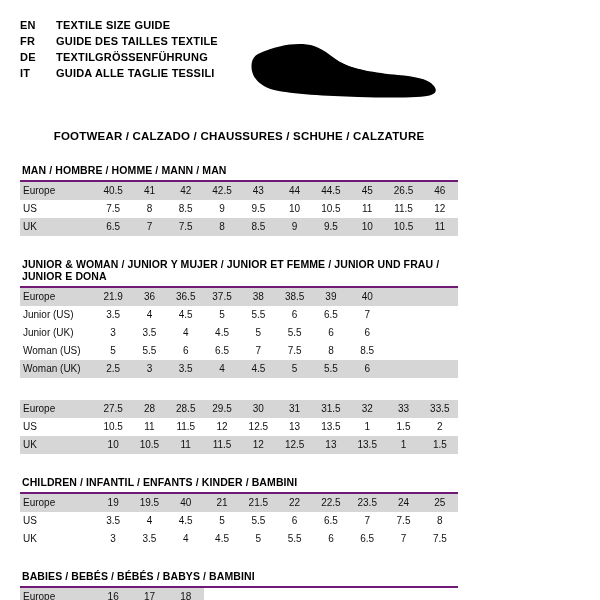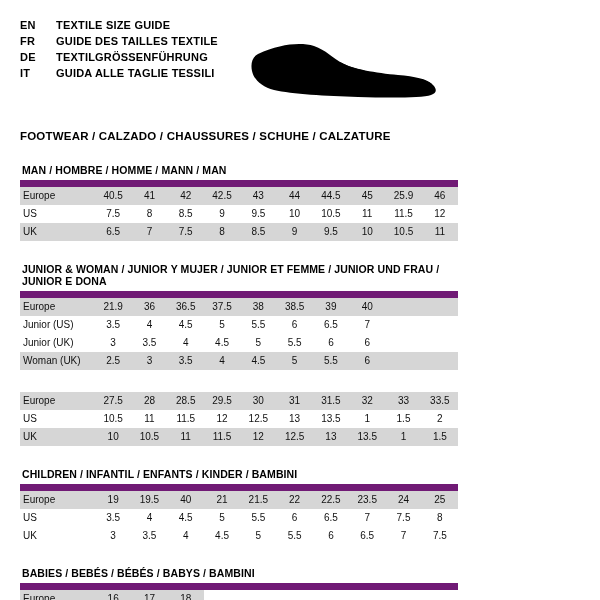--- a/index.html
+++ b/index.html
@@ -53,32 +53,33 @@
     width: 210px;
     height: 80px;
   }
   .shoe-wrap svg { display: block; }
 
   .section-title {
     font-size: 11.5px;
     font-weight: bold;
     letter-spacing: 0.2px;
     margin: 16px 0 0 0;
+    text-align: center;
   }
 
   
   .group {
     margin-top: 22px;
   }
   .group-title {
     font-size: 10.5px;
     font-weight: bold;
     letter-spacing: 0.1px;
     padding: 0 0 4px 2px;
-    border-bottom: 7px solid #701a75;
+    border-bottom: 2px solid #701a75;
   }
   table.sizes {
     border-collapse: collapse;
     width: 100%;
     table-layout: fixed;
   }
   table.sizes td {
     font-size: 10px;
     line-height: 12px;
     height: 16px;
@@ -147,21 +148,21 @@
         <tr class="shade">
           <td class="rowlabel">Europe</td>
           <td>40.5</td>
           <td>41</td>
           <td>42</td>
           <td>42.5</td>
           <td>43</td>
           <td>44</td>
           <td>44.5</td>
           <td>45</td>
-          <td>25.9</td>
+          <td>26.5</td>
           <td>46</td>
         </tr>
         <tr>
           <td class="rowlabel">US</td>
           <td>7.5</td>
           <td>8</td>
           <td>8.5</td>
           <td>9</td>
           <td>9.5</td>
           <td>10</td>
@@ -220,20 +221,33 @@
         <tr>
           <td class="rowlabel">Junior (UK)</td>
           <td>3</td>
           <td>3.5</td>
           <td>4</td>
           <td>4.5</td>
           <td>5</td>
           <td>5.5</td>
           <td>6</td>
           <td>6</td>
+          <td></td>
+          <td></td>
+        </tr>
+        <tr>
+          <td class="rowlabel">Woman (US)</td>
+          <td>5</td>
+          <td>5.5</td>
+          <td>6</td>
+          <td>6.5</td>
+          <td>7</td>
+          <td>7.5</td>
+          <td>8</td>
+          <td>8.5</td>
           <td></td>
           <td></td>
         </tr>
         <tr class="shade">
           <td class="rowlabel">Woman (UK)</td>
           <td>2.5</td>
           <td>3</td>
           <td>3.5</td>
           <td>4</td>
           <td>4.5</td>

